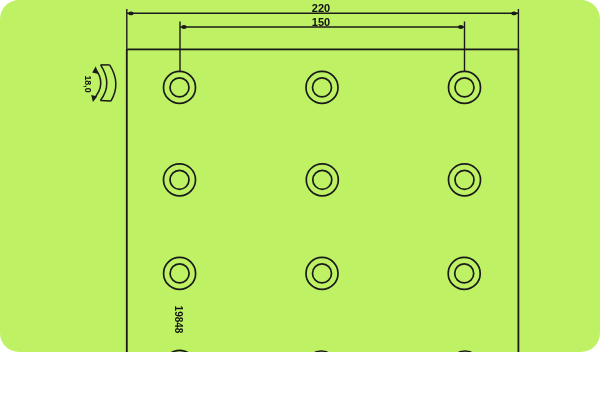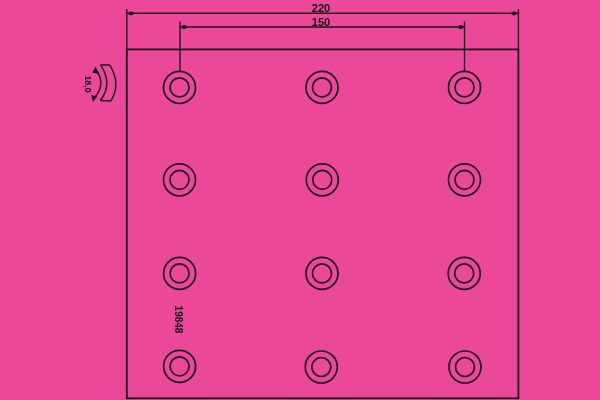--- a/index.html
+++ b/index.html
@@ -1,16 +1,16 @@
 <!DOCTYPE html>
 <html><head>
 <meta charset="utf-8">
 <style>
   html,body{margin:0;padding:0;background:#ffffff;}
-  .page{width:600px;height:400px;position:relative;overflow:hidden;background:#ec4899;}
+  .page{width:600px;height:352px;position:relative;overflow:hidden;background:#bef264;border-radius:19px;}
   svg{position:absolute;left:0;top:0;}
   text{font-family:"Liberation Sans", sans-serif;fill:#111;}
 </style>
 </head>
 <body>
 <div class="page">
 <svg width="600" height="400" viewBox="0 0 600 400" style="filter:blur(0.3px)">
 
   <rect x="126.8" y="49.4" width="391.6" height="348.9" fill="none" stroke="#1a1a1a" stroke-width="1.8"></rect>
 

